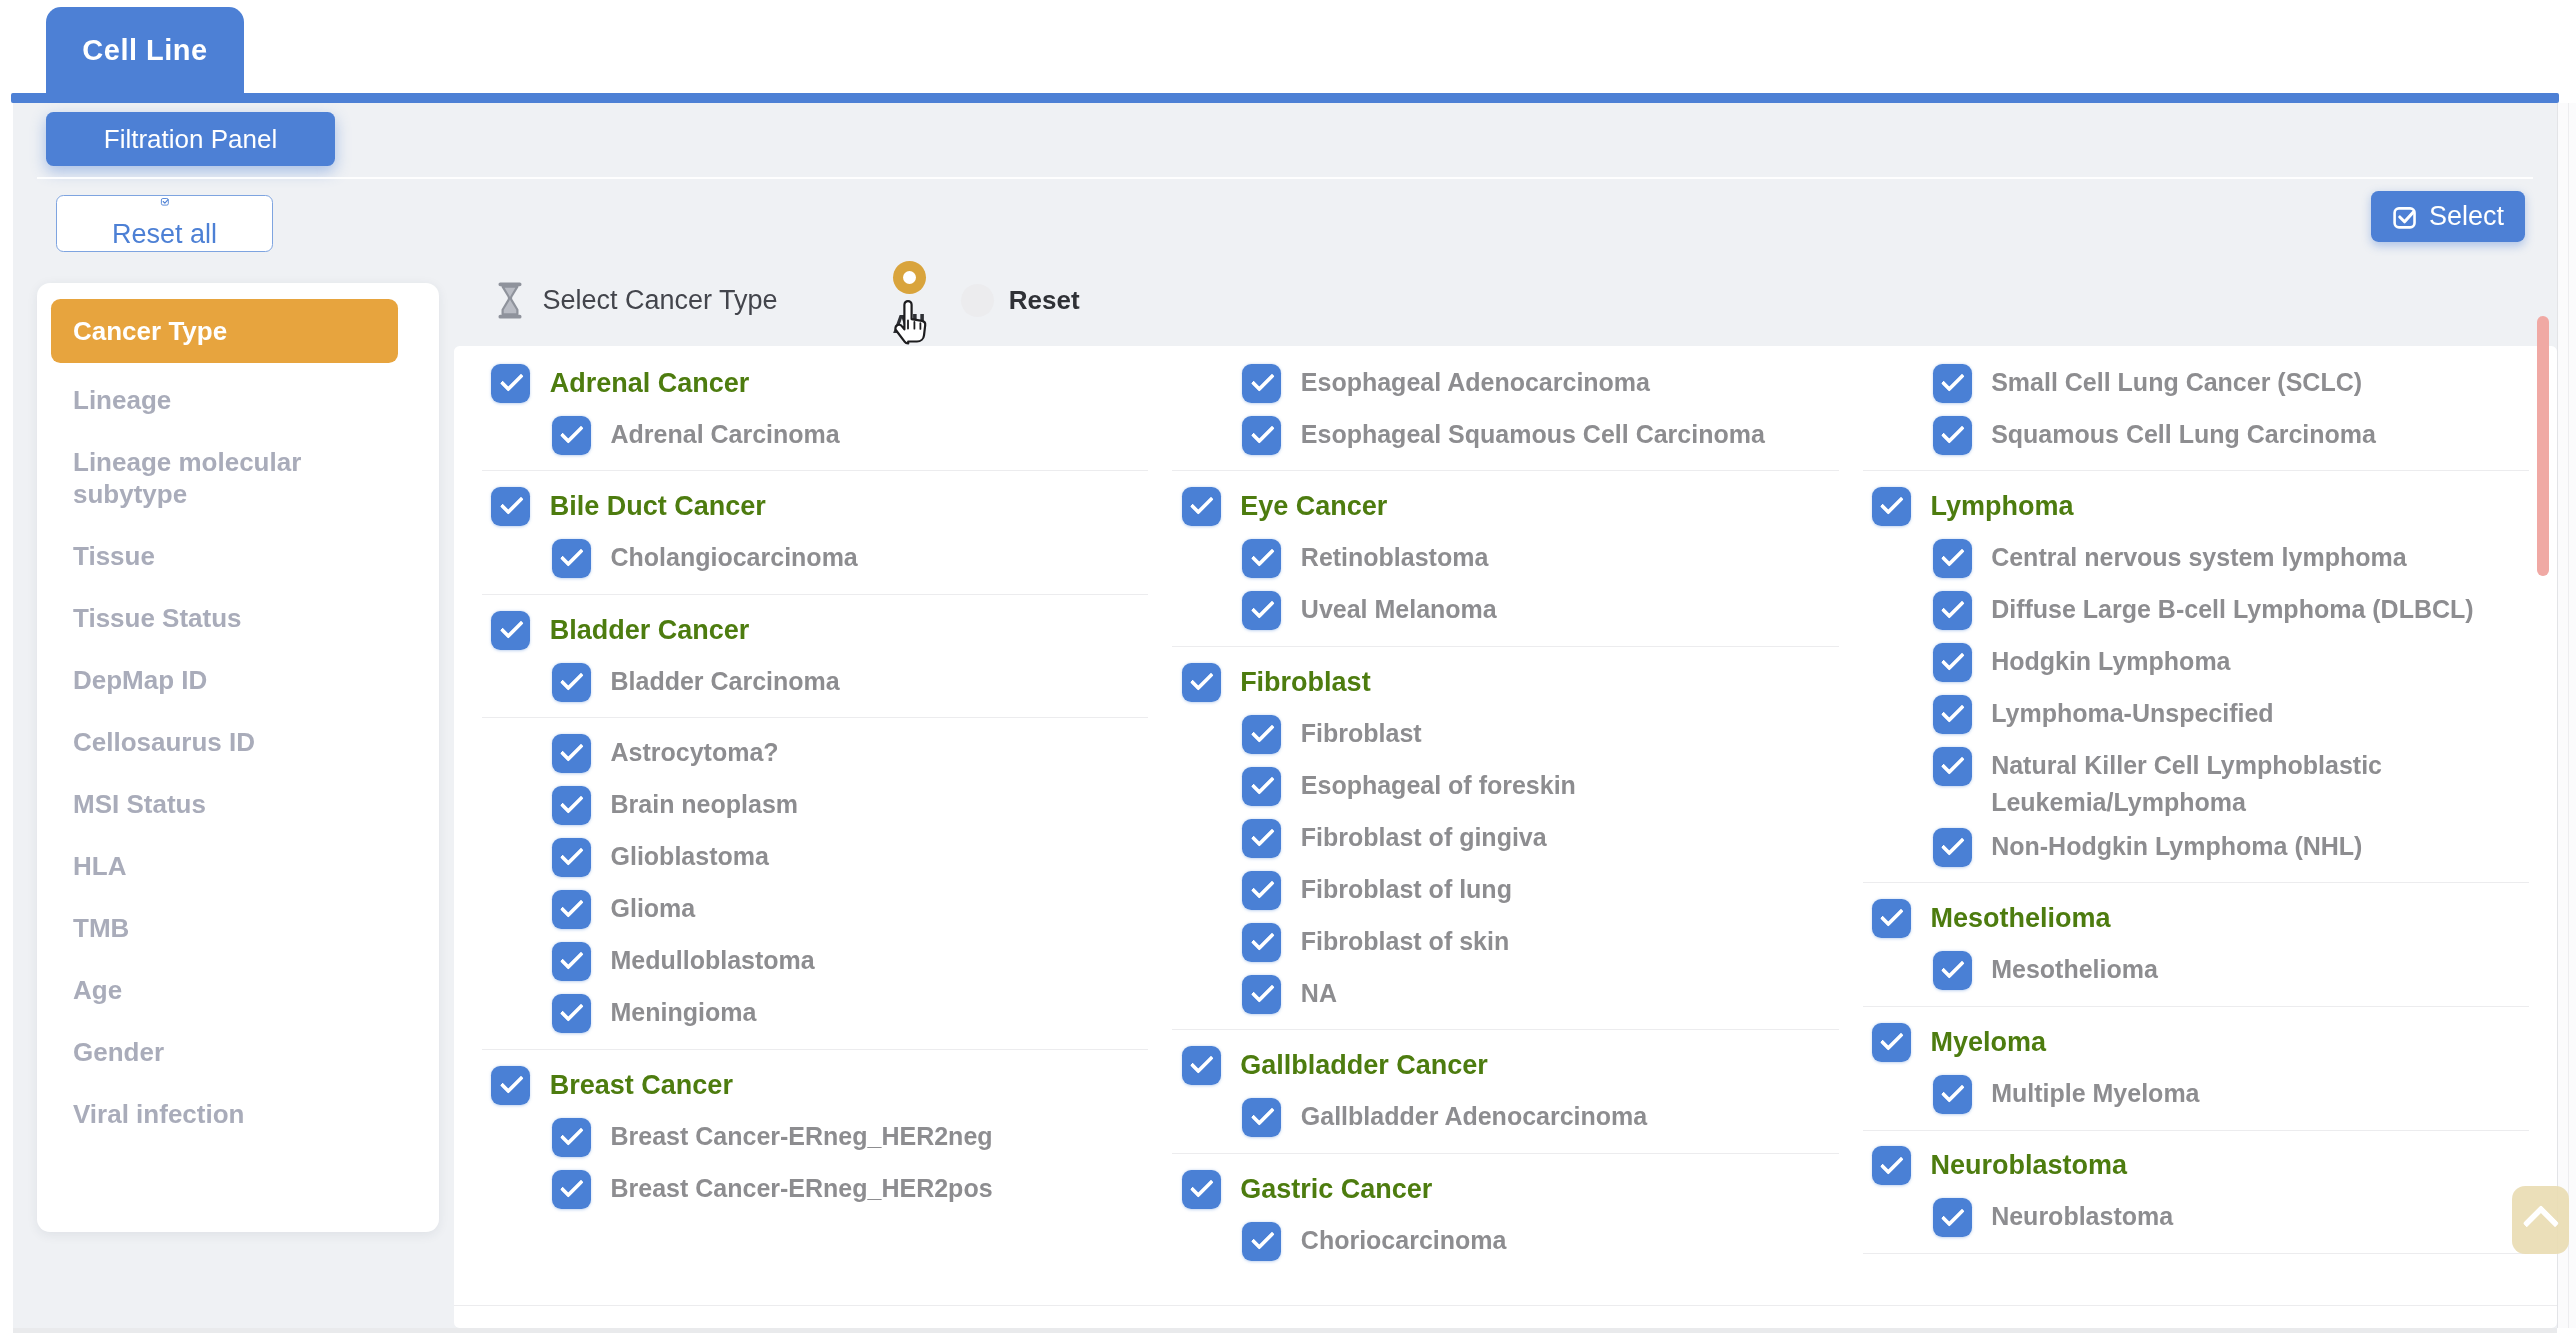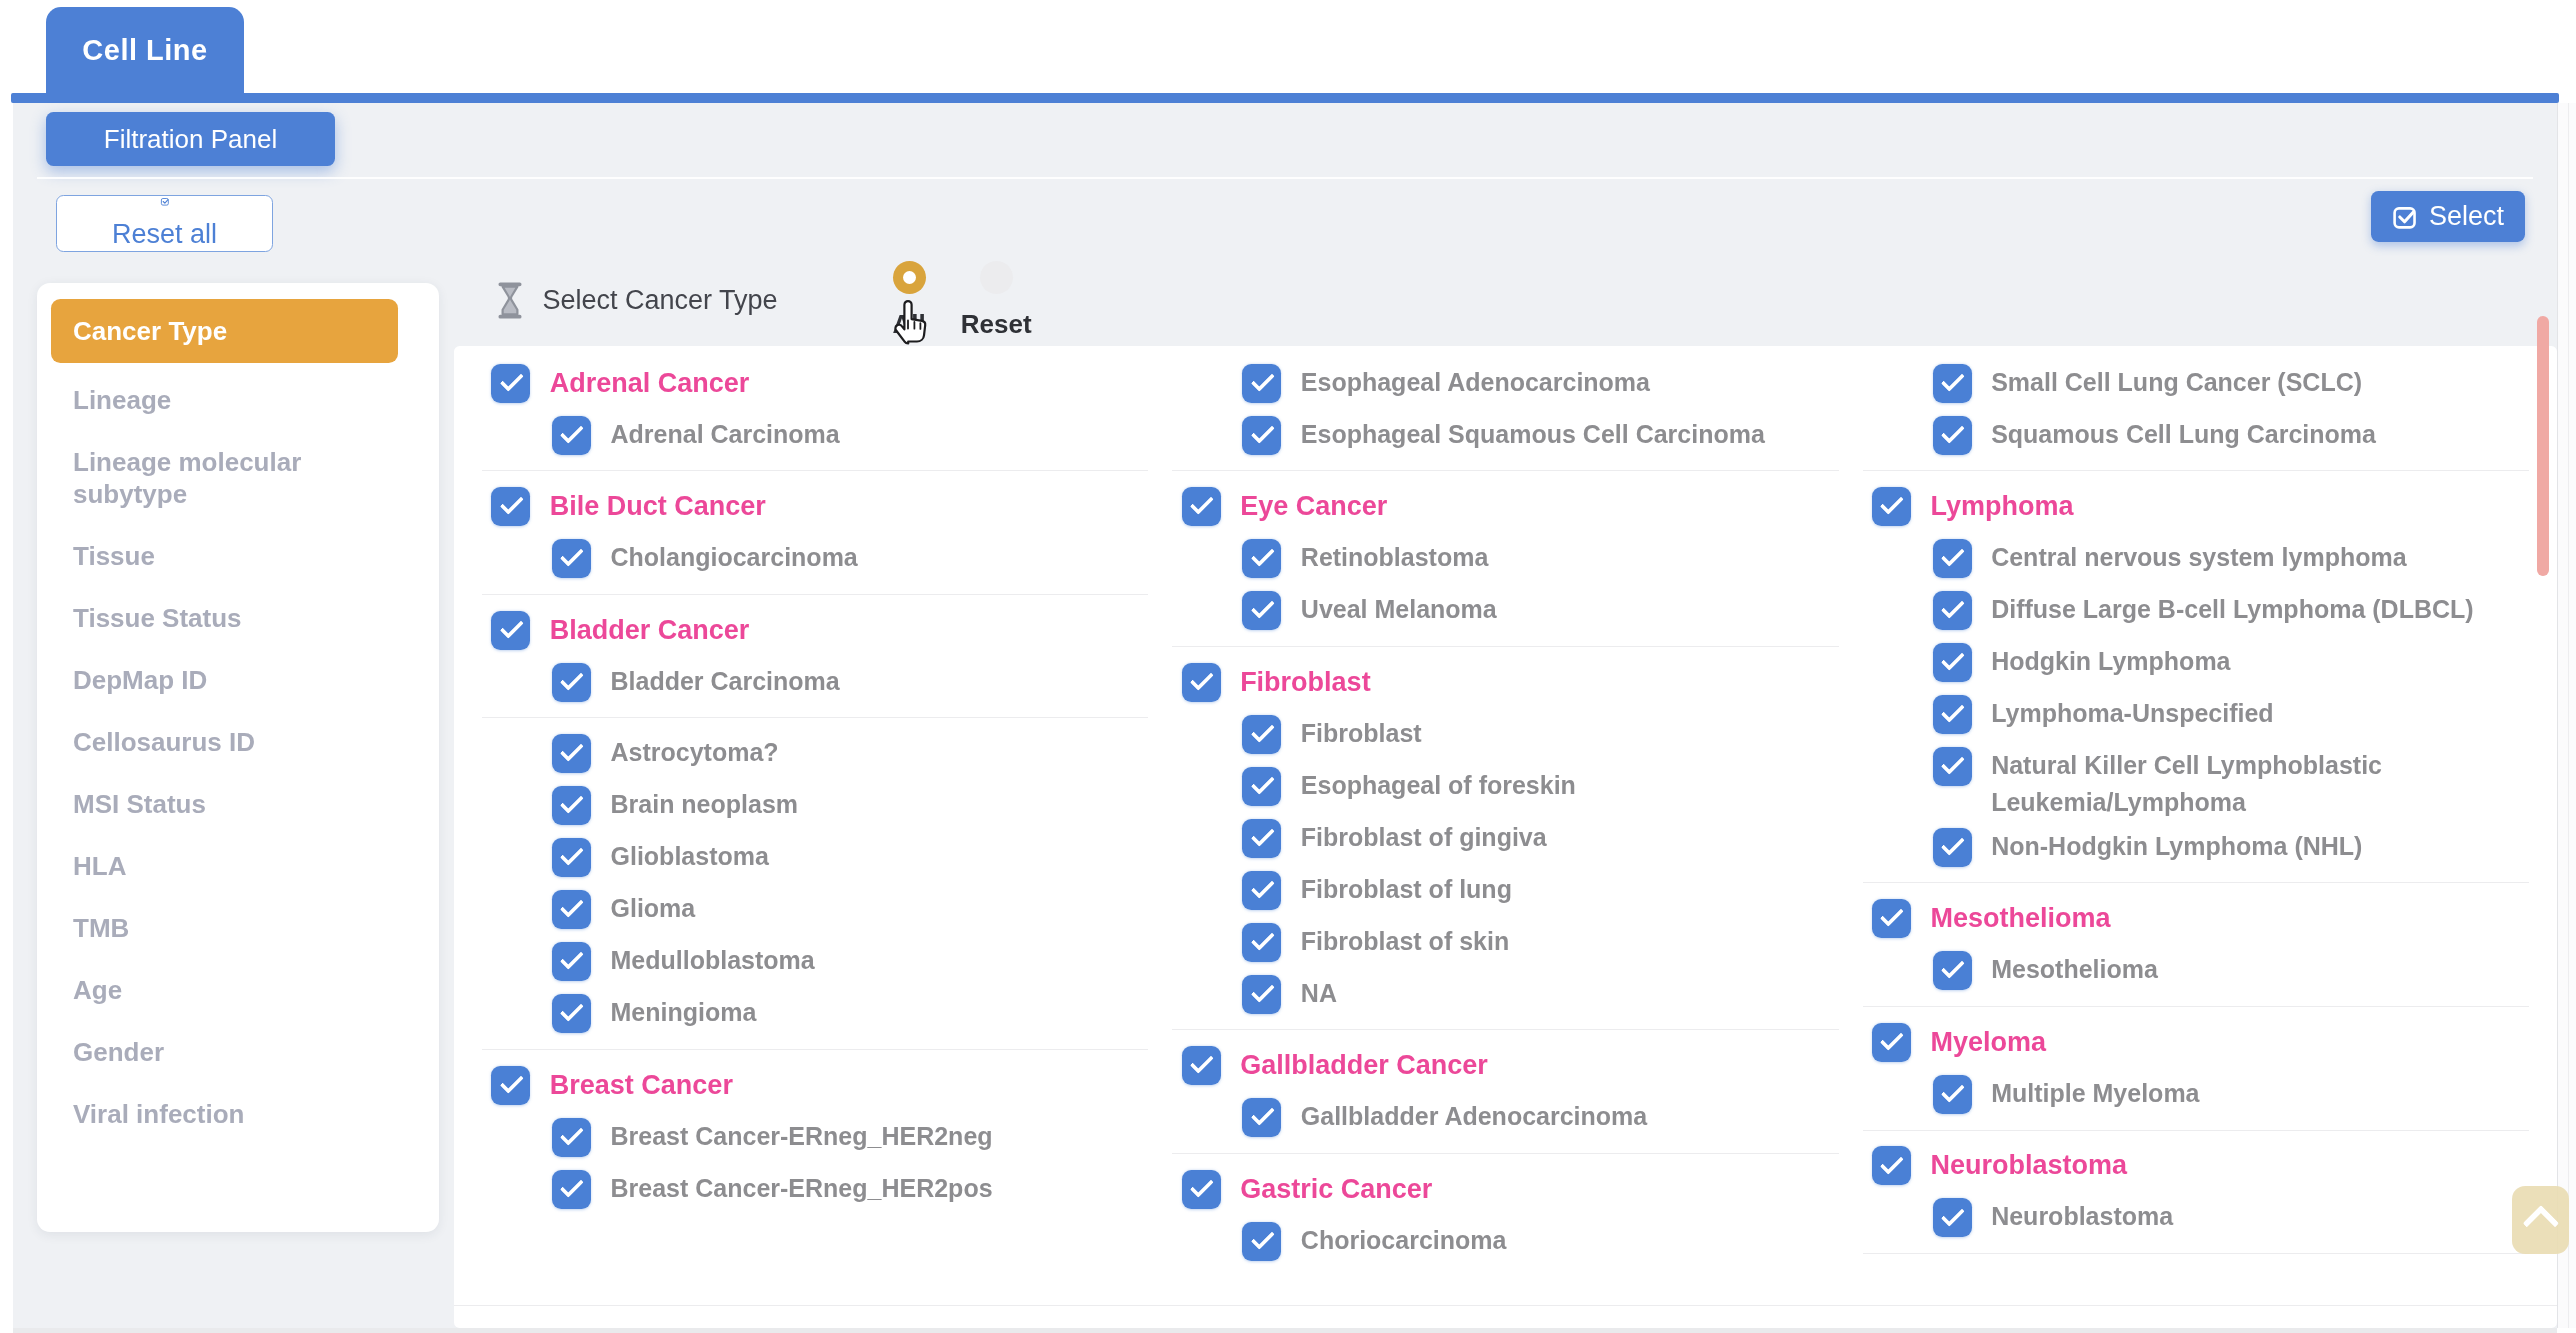--- a/index.html
+++ b/index.html
@@ -33,21 +33,21 @@
        border-radius:13px;box-shadow:0 2.8px 11px rgba(40,50,80,.08);padding-top:16px;box-sizing:border-box;}
   .side-item{margin:0 14px;padding:15px 18.5px 15px 22px;font-size:26px;font-weight:bold;color:#a9acba;
        border-radius:9.3px;line-height:32px;cursor:pointer;width:306px;}
   .side-item.active{background:#e7a43e;color:#ffffff;padding-top:16px;padding-bottom:16px;margin-bottom:5.6px;}
 
   
   .header-row{position:absolute;left:441px;top:161px;width:2103px;height:72px;display:flex;align-items:center;}
   .hourglass{margin-left:44px;flex:0 0 auto;display:block;}
   .header-title{margin-left:20.4px;font-size:27px;color:#43454c;}
   .radio-opt{display:flex;align-items:center;gap:15px;cursor:pointer;}
-  .radio-opt + .radio-opt{margin-left:35px;flex-direction:column;}
+  .radio-opt + .radio-opt{margin-left:35px;}
   .radio-opt:first-of-type{margin-left:115px;flex-direction:column;}
   .radio-circle{width:33px;height:33px;border-radius:50%;background:#ececee;position:relative;flex:0 0 auex;}
   .radio-circle.sel{background:#d9a43c;}
   .radio-circle.sel::after{content:'';position:absolute;left:10.2px;top:10.2px;width:13px;height:13px;
        border-radius:50%;background:#ffffff;}
   .radio-label{font-size:26px;font-weight:bold;color:#2f3136;}
 
   
   .list-card{position:absolute;left:441px;top:243px;width:2103px;height:982px;background:#ffffff;border-radius:5.6px;}
   .list-card .card-bottom-sep{position:absolute;left:0;right:0;bottom:22px;border-top:1.4px solid #ececee;}
@@ -56,21 +56,21 @@
   .col{min-width:0;}
 
   .row{display:flex;gap:19.5px;min-height:52px;padding-top:6.5px;box-sizing:border-box;align-items:flex-start;cursor:pointer;}
   .row.group{padding-left:9.3px;}
   .row.child{padding-left:70px;}
   .cb{flex:0 0 39px;width:39px;height:39px;background:#4a80d5;border-radius:9.3px;position:relative;
       box-shadow:0 0.9px 2.8px rgba(74,128,213,.35);cursor:pointer;}
   .cb::after{content:'';position:absolute;left:9.3px;top:10.2px;width:17.6px;height:8.3px;
       border-left:4.6px solid #fff;border-bottom:4.6px solid #fff;border-radius:1.9px;transform:rotate(-45deg);}
   .lab{line-height:39px;min-width:0;}
-  .group .lab{font-size:27px;font-weight:bold;color:#ec4899;}
+  .group .lab{font-size:27px;font-weight:bold;color:#4d7c0f;}
   .child .lab{font-size:25px;font-weight:bold;color:#8d8d90;line-height:37px;}
   .divider{border-top:1.4px solid #ececee;margin:9.3px 0;height:0;}
 
   
   .scroll-thumb{position:absolute;left:2537px;top:316px;width:12px;height:260px;background:#f0a9a4;border-radius:6.5px;cursor:pointer;}
   .right-gutter{position:absolute;left:2557px;top:103px;width:18.5px;height:1225px;background:#fbfbfc;border-left:0.9px solid #e3e4e7;}
   .right-gutter-line{position:absolute;left:2568px;top:103px;width:0.9px;height:1225px;background:#ededef;}
   .bottom-strip{position:absolute;left:13px;top:1328px;width:2544px;height:5.6px;background:#e9eaec;}
 
   .back-top{position:absolute;left:2512px;top:1186px;width:57px;height:68px;background:#eaddb4;opacity:.92;

